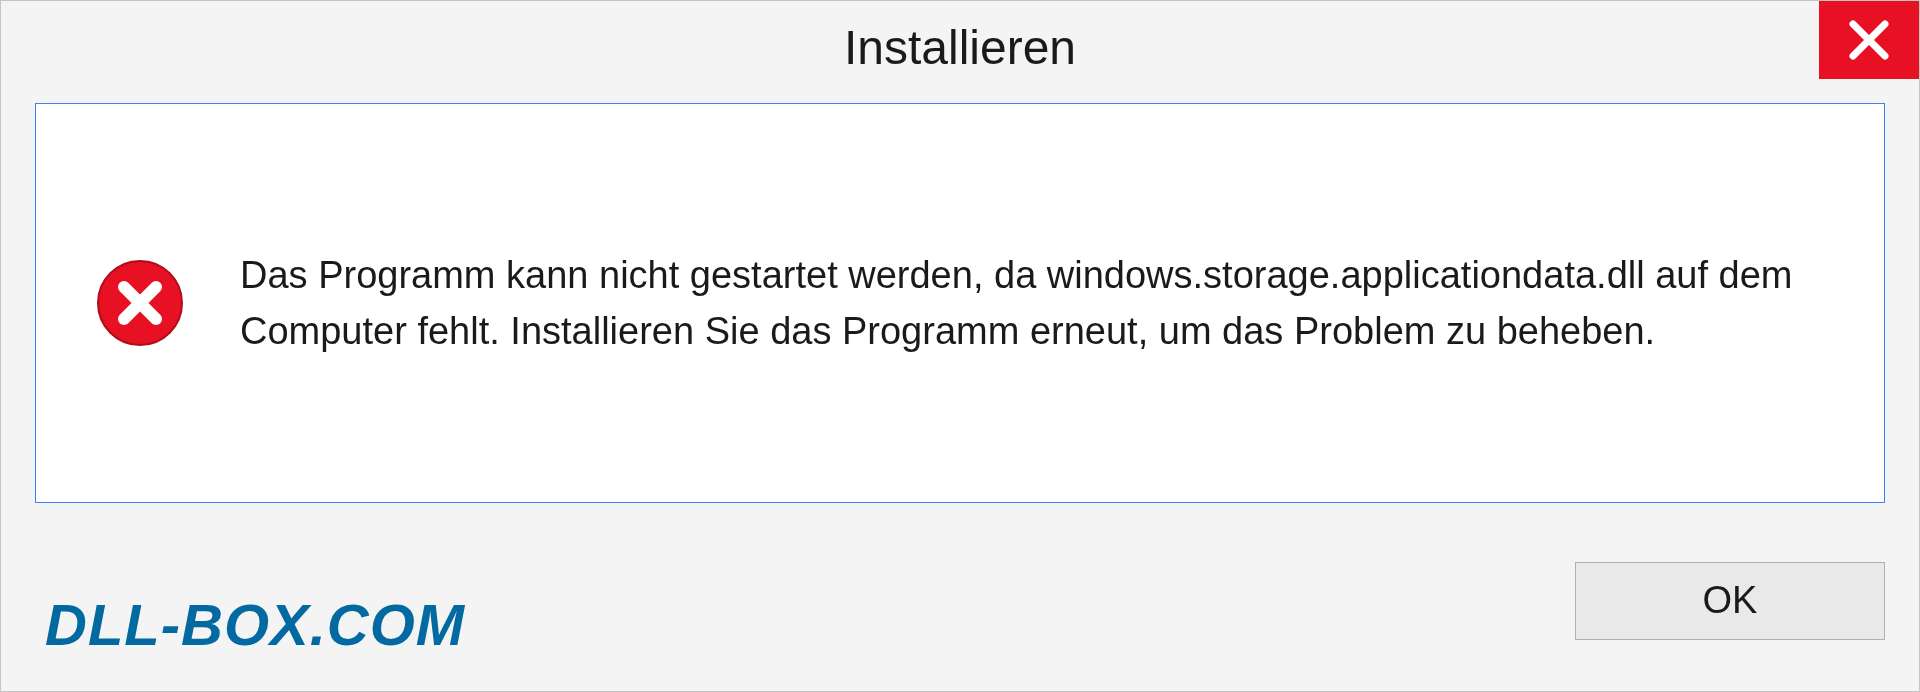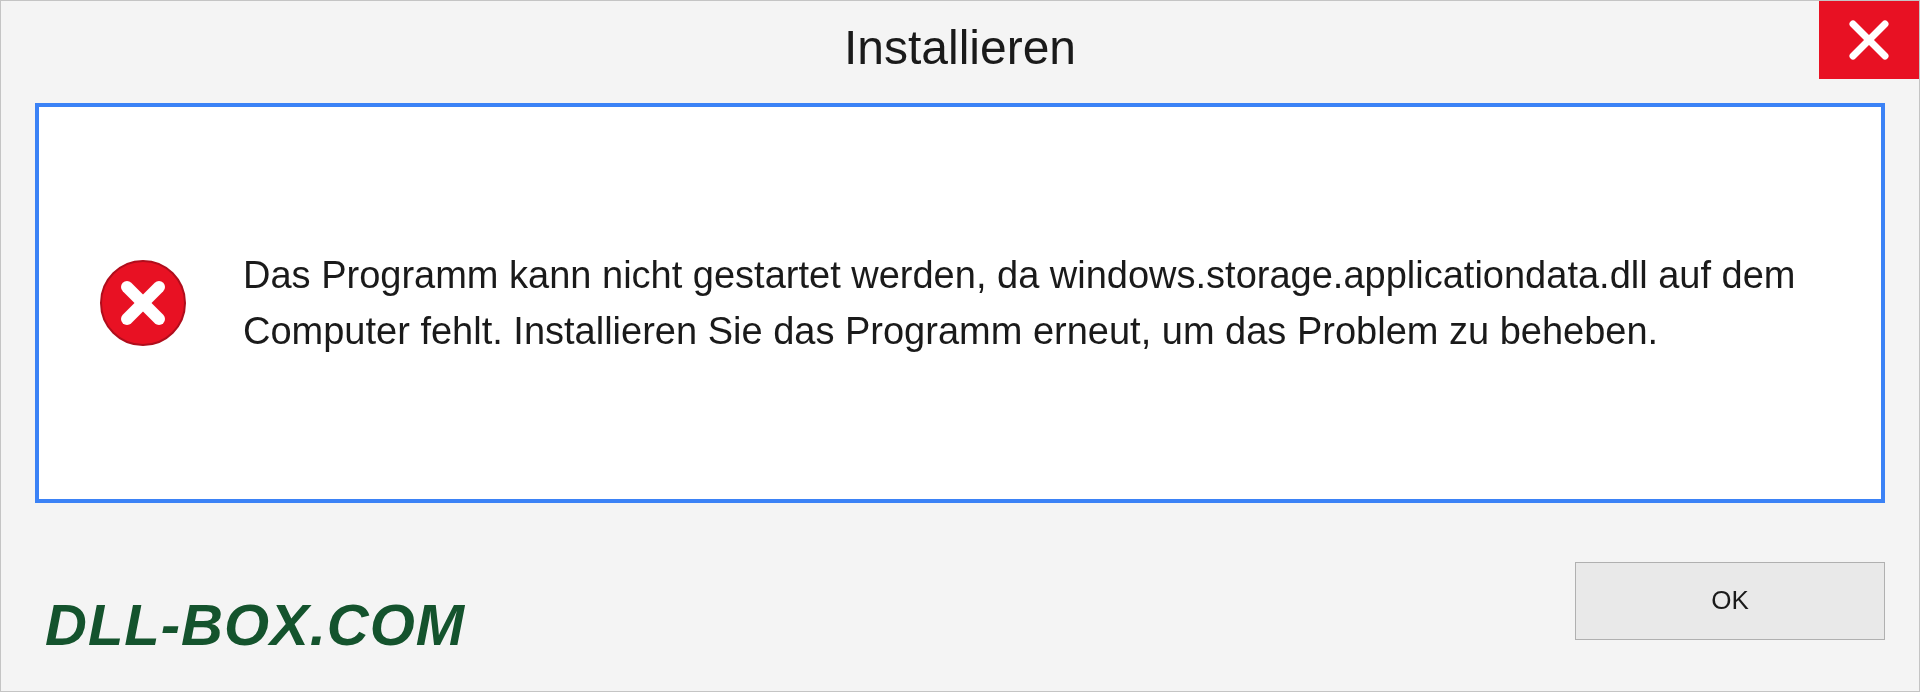--- a/index.html
+++ b/index.html
@@ -38,21 +38,21 @@
       align-items: center;
       justify-content: center;
       cursor: pointer;
     }
     .close-btn svg {
       width: 44px;
       height: 44px;
     }
     .content-panel {
       background: #ffffff;
-      border: 4px solid #3b82f6;
+      border: 1px solid #3b82f6;
       margin: 10px 34px 0 34px;
       height: 400px;
       display: flex;
       align-items: center;
       padding: 0 40px 0 60px;
     }
     .error-icon {
       flex-shrink: 0;
       width: 88px;
       height: 88px;
@@ -66,33 +66,33 @@
     }
     .footer {
       display: flex;
       align-items: center;
       justify-content: space-between;
       padding: 40px 34px 0 34px;
     }
     .watermark {
       font-size: 58px;
       font-weight: 900;
-      color: #14532d;
+      color: #0369a1;
       letter-spacing: 1px;
       font-style: italic;
       font-family: Arial, "Segoe UI", sans-serif;
       padding-left: 10px;
       margin-top: 48px;
     }
     .ok-btn {
       width: 310px;
       height: 78px;
       background: #e9e9e9;
       border: 1px solid #b0b0b0;
-      font-size: 26px;
+      font-size: 38px;
       color: #1a1a1a;
       display: flex;
       align-items: center;
       justify-content: center;
       cursor: pointer;
       font-family: inherit;
     }
   </style>
 </head>
 <body>

